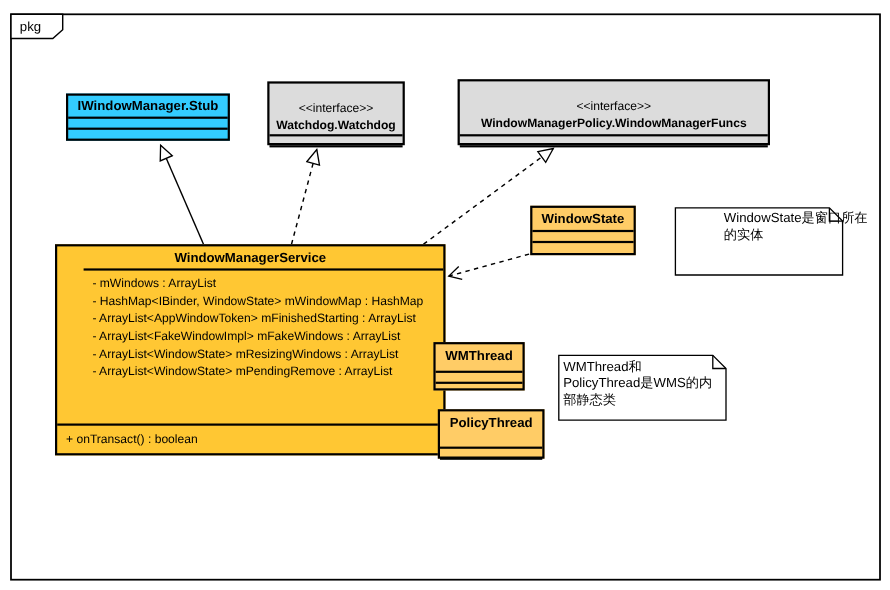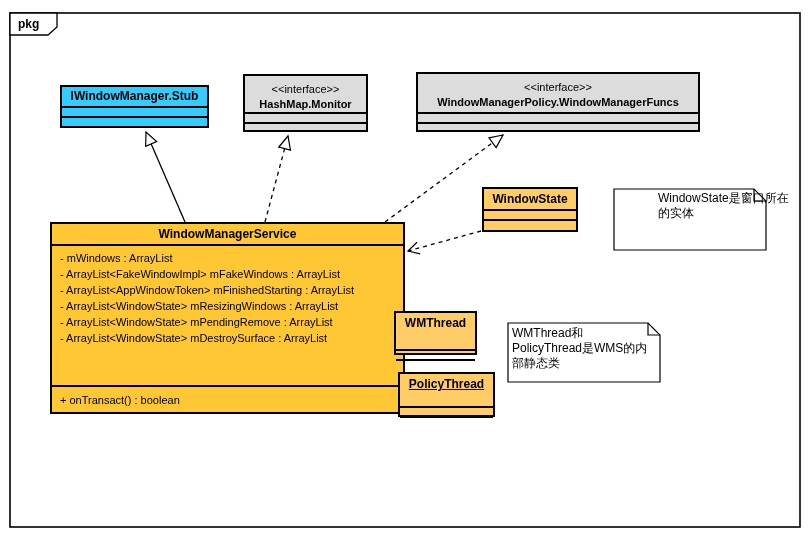--- a/index.html
+++ b/index.html
@@ -2,31 +2,31 @@
 <html><head>
 <meta charset="utf-8">
 <style>
   html,body{margin:0;padding:0;}
   body{
     width:809px;height:536px;position:relative;background:#ffffff;
     font-family:"Liberation Sans", sans-serif;color:#000;overflow:hidden;
   }
   svg.canvas{position:absolute;left:0;top:0;width:809px;height:536px;}
   .pkg-label{
-    position:absolute;left:18px;top:17px;font-size:12px;font-weight:bold;
+    position:absolute;left:18px;top:17px;font-size:12px;font-weight:normal;
   }
   .uml-class{
     position:absolute;box-sizing:border-box;border:2px solid #000;
   }
   .c-title{
     font-weight:bold;font-size:12px;text-align:center;line-height:19px;height:19px;
     white-space:nowrap;overflow:hidden;
   }
   .c-title2{
-    font-size:11px;text-align:center;padding-top:6px;
+    font-size:11px;text-align:center;padding-top:16px;
   }
   .c-title2 .stereo{font-weight:normal;line-height:15px;}
   .c-title2 .cname{font-weight:bold;line-height:15px;white-space:nowrap;}
   .c-empty{height:8px;border-top:2px solid #000;}
   .c-attrs{
     border-top:2px solid #000;font-size:11px;line-height:16px;
     padding:4px 2px 0 8px;white-space:nowrap;overflow:hidden;
   }
   .c-ops{
     border-top:2px solid #000;font-size:11px;line-height:16px;
@@ -76,21 +76,21 @@
 
 <div class="uml-class" style="left:60px;top:85px;width:149px;height:43px;background:#33CCFF;">
   <div class="c-title">IWindowManager.Stub</div>
   <div class="c-empty"></div>
   <div class="c-empty"></div>
 </div>
 
 <div class="uml-class" style="left:243px;top:74px;width:125px;height:58px;background:#DCDCDC;">
   <div class="c-title2" style="height:30px;">
     <div class="stereo">&lt;&lt;interface&gt;&gt;</div>
-    <div class="cname">HashMap.Monitor</div>
+    <div class="cname">Watchdog.Watchdog</div>
   </div>
   <div class="c-empty"></div>
   <div class="c-empty"></div>
 </div>
 
 <div class="uml-class" style="left:416px;top:72px;width:284px;height:60px;background:#DCDCDC;">
   <div class="c-title2" style="height:32px;">
     <div class="stereo">&lt;&lt;interface&gt;&gt;</div>
     <div class="cname">WindowManagerPolicy.WindowManagerFuncs</div>
   </div>
@@ -99,41 +99,41 @@
 </div>
 
 <div class="uml-class" style="left:482px;top:187px;width:96px;height:45px;background:#FFCC66;">
   <div class="c-title" style="height:20px;line-height:20px;">WindowState</div>
   <div class="c-empty"></div>
   <div class="c-empty"></div>
 </div>
 
 <div class="uml-class" style="left:50px;top:222px;width:355px;height:192px;background:#FFC733;">
   <div class="c-title" style="height:20px;line-height:20px;text-align:center;">WindowManagerService</div>
-  <div class="c-attrs" style="height:135px;">
+  <div class="c-attrs" style="height:135px;margin-left:24px;">
     <div>- mWindows : ArrayList</div>
+    <div>- HashMap&lt;IBinder, WindowState&gt; mWindowMap : HashMap</div>
+    <div>- ArrayList&lt;AppWindowToken&gt; mFinishedStarting : ArrayList</div>
     <div>- ArrayList&lt;FakeWindowImpl&gt; mFakeWindows : ArrayList</div>
-    <div>- ArrayList&lt;AppWindowToken&gt; mFinishedStarting : ArrayList</div>
     <div>- ArrayList&lt;WindowState&gt; mResizingWindows : ArrayList</div>
     <div>- ArrayList&lt;WindowState&gt; mPendingRemove : ArrayList</div>
-    <div>- ArrayList&lt;WindowState&gt; mDestroySurface : ArrayList</div>
   </div>
   <div class="c-ops" style="height:22px;">
     <div>+ onTransact() : boolean</div>
   </div>
 </div>
 
 <div class="uml-class" style="left:394px;top:311px;width:83px;height:44px;background:#FFCC66;">
-  <div class="c-title" style="height:36px;line-height:20px;text-align:center;">WMThread</div>
+  <div class="c-title" style="height:24px;line-height:20px;text-align:center;">WMThread</div>
   <div class="c-empty"></div>
   <div class="c-empty"></div>
 </div>
 
 <div class="uml-class" style="left:398px;top:372px;width:97px;height:45px;background:#FFCC66;">
-  <div class="c-title" style="height:32px;line-height:20px;text-decoration:underline;">PolicyThread</div>
+  <div class="c-title" style="height:32px;line-height:20px;">PolicyThread</div>
   <div class="c-empty"></div>
   <div class="c-empty"></div>
 </div>
 
 <div class="note-text" style="left:618px;top:191px;width:144px;margin-left:40px;">WindowState是窗口所在
 的实体</div>
 <div class="note-text" style="left:512px;top:326px;width:144px;">WMThread和
 PolicyThread是WMS的内
 部静态类</div>
 

